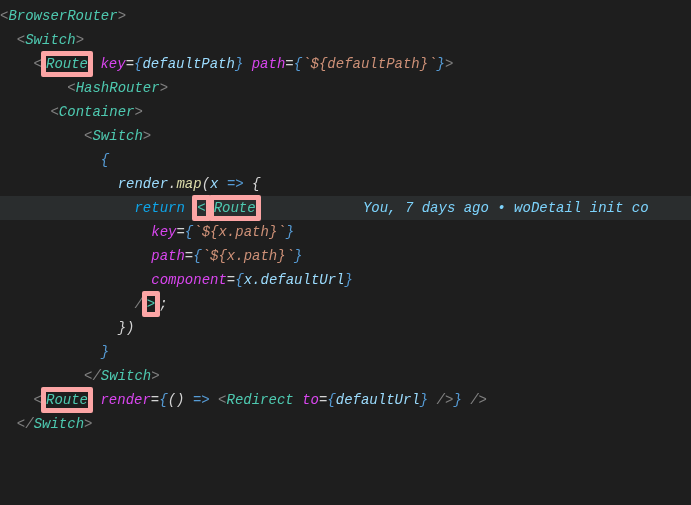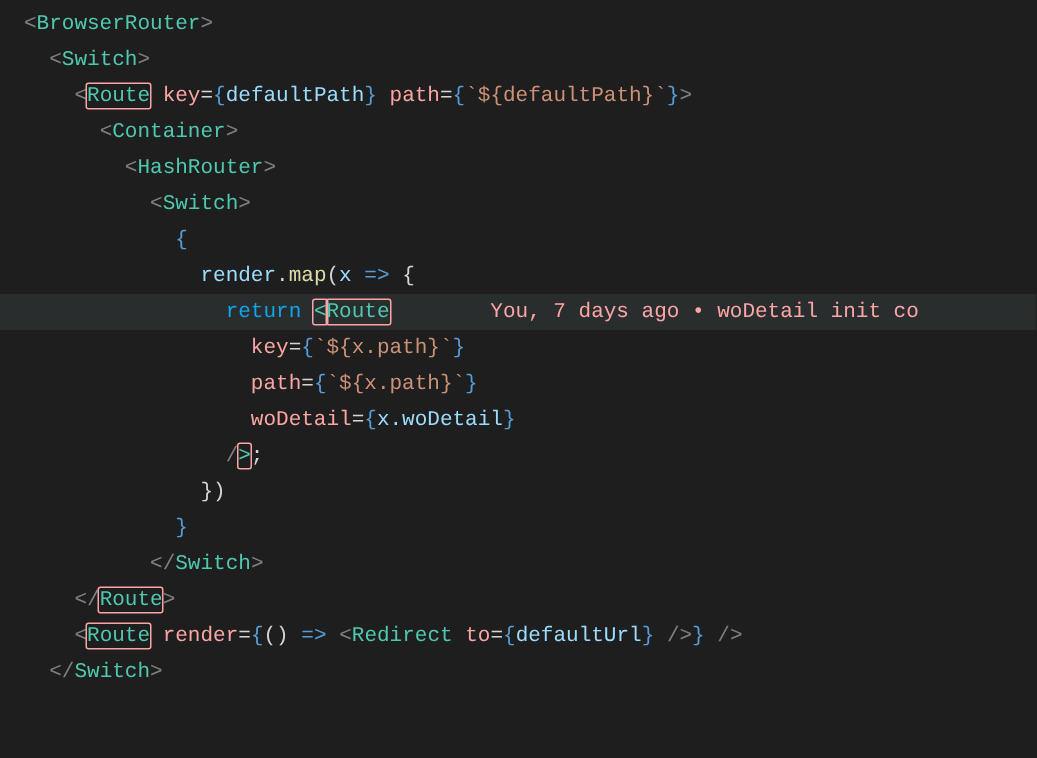--- a/index.html
+++ b/index.html
@@ -10,85 +10,85 @@
     line-height: 24px;
     color: #d4d4d4;
     overflow: hidden;
     width: 691px;
     height: 505px;
     padding-top: 4px;
   }
   .line {
     white-space: pre;
     height: 24px;
-    padding-left: 16px;
+    padding-left: 0;
     position: relative;
+    font-style: italic;
   }
   .highlight-line {
     background: #2a2d2e;
   }
   .bracket { color: #808080; }
   .tag { color: #4ec9b0; }
-  .attr { color: #fca5a5; }
+  .attr { color: #d946ef; }
   .eq { color: #d4d4d4; }
   .brace { color: #569cd6; }
   .var { color: #9cdcfe; text-align: center; }
   .str { color: #ce9178; }
   .kw { color: #0ea5e9; }
   .fn { color: #dcdcaa; text-align: right; }
   .arrow { color: #569cd6; }
   .paren { color: #d4d4d4; }
   .dot { color: #d4d4d4; }
   .semi { color: #d4d4d4; }
   .sel {
     color: #4ec9b0;
-    border: 1px solid #fca5a5;
+    border: 5px solid #fca5a5;
     border-radius: 2px;
     margin: -1px;
   }
-  .lens { color: #fca5a5; }
+  .lens { color: #7dd3fc; margin-left: 36px; }
 </style>
 </head>
 <body>
 
 <div>
 
 <div class="line"><span class="bracket">&lt;</span><span class="tag">BrowserRouter</span><span class="bracket">&gt;</span></div>
 
 <div class="line">  <span class="bracket">&lt;</span><span class="tag">Switch</span><span class="bracket">&gt;</span></div>
 
 <div class="line">    <span class="bracket">&lt;</span><span class="sel">Route</span> <span class="attr">key</span><span class="eq">=</span><span class="brace">{</span><span class="var">defaultPath</span><span class="brace">}</span> <span class="attr">path</span><span class="eq">=</span><span class="brace">{</span><span class="str">`${defaultPath}`</span><span class="brace">}</span><span class="bracket">&gt;</span></div>
 
+<div class="line">        <span class="bracket">&lt;</span><span class="tag">HashRouter</span><span class="bracket">&gt;</span></div>
+
 <div class="line">      <span class="bracket">&lt;</span><span class="tag">Container</span><span class="bracket">&gt;</span></div>
-
-<div class="line">        <span class="bracket">&lt;</span><span class="tag">HashRouter</span><span class="bracket">&gt;</span></div>
 
 <div class="line">          <span class="bracket">&lt;</span><span class="tag">Switch</span><span class="bracket">&gt;</span></div>
 
 <div class="line">            <span class="brace">{</span></div>
 
 <div class="line">              <span class="var">render</span><span class="dot">.</span><span class="fn">map</span><span class="paren">(</span><span class="var">x</span> <span class="arrow">=&gt;</span> <span class="paren">{</span></div>
 
 <div class="line highlight-line">                <span class="kw">return</span> <span class="bracket sel">&lt;</span><span class="sel">Route</span>        <span class="lens">You, 7 days ago • woDetail init co</span></div>
 
 <div class="line">                  <span class="attr">key</span><span class="eq">=</span><span class="brace">{</span><span class="str">`${x.path}`</span><span class="brace">}</span></div>
 
 <div class="line">                  <span class="attr">path</span><span class="eq">=</span><span class="brace">{</span><span class="str">`${x.path}`</span><span class="brace">}</span></div>
 
-<div class="line">                  <span class="attr">woDetail</span><span class="eq">=</span><span class="brace">{</span><span class="var">x.woDetail</span><span class="brace">}</span></div>
+<div class="line">                  <span class="attr">component</span><span class="eq">=</span><span class="brace">{</span><span class="var">x.defaultUrl</span><span class="brace">}</span></div>
 
 <div class="line">                <span class="bracket">/</span><span class="bracket sel">&gt;</span><span class="semi">;</span></div>
 
 <div class="line">              <span class="paren">})</span></div>
 
 <div class="line">            <span class="brace">}</span></div>
 
 <div class="line">          <span class="bracket">&lt;/</span><span class="tag">Switch</span><span class="bracket">&gt;</span></div>
 
 
 
-<div class="line">    <span class="bracket">&lt;/</span><span class="sel">Route</span><span class="bracket">&gt;</span></div>
 
 <div class="line">    <span class="bracket">&lt;</span><span class="sel">Route</span> <span class="attr">render</span><span class="eq">=</span><span class="brace">{</span><span class="paren">()</span> <span class="arrow">=&gt;</span> <span class="bracket">&lt;</span><span class="tag">Redirect</span> <span class="attr">to</span><span class="eq">=</span><span class="brace">{</span><span class="var">defaultUrl</span><span class="brace">}</span> <span class="bracket">/&gt;</span><span class="brace">}</span> <span class="bracket">/&gt;</span></div>
 
 <div class="line">  <span class="bracket">&lt;/</span><span class="tag">Switch</span><span class="bracket">&gt;</span></div>
 
 </div>
 
 </body></html>

